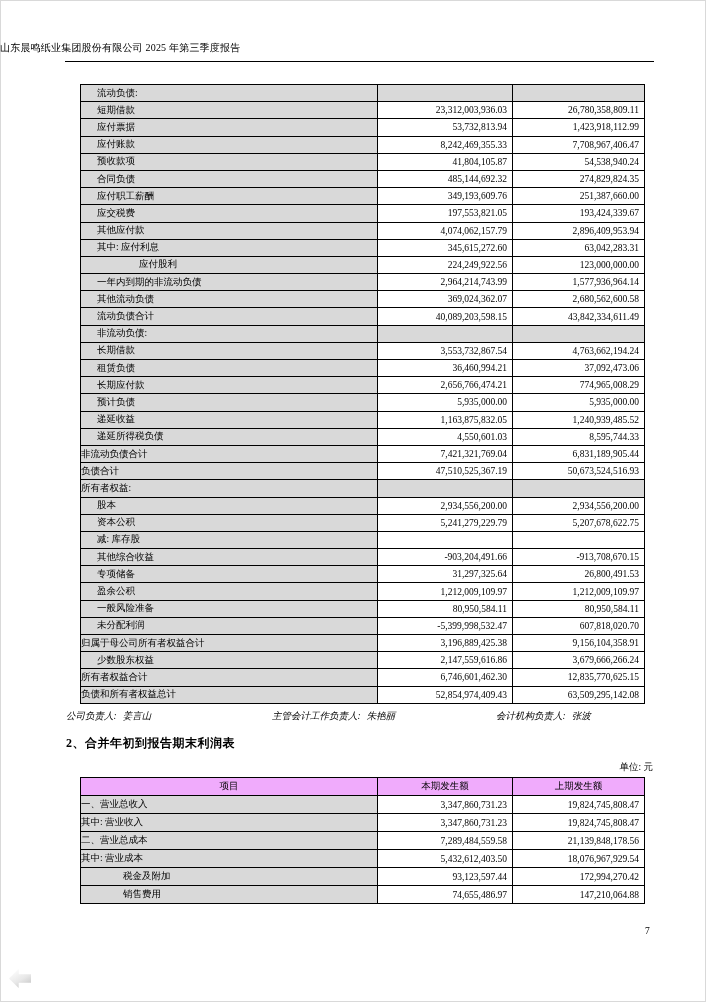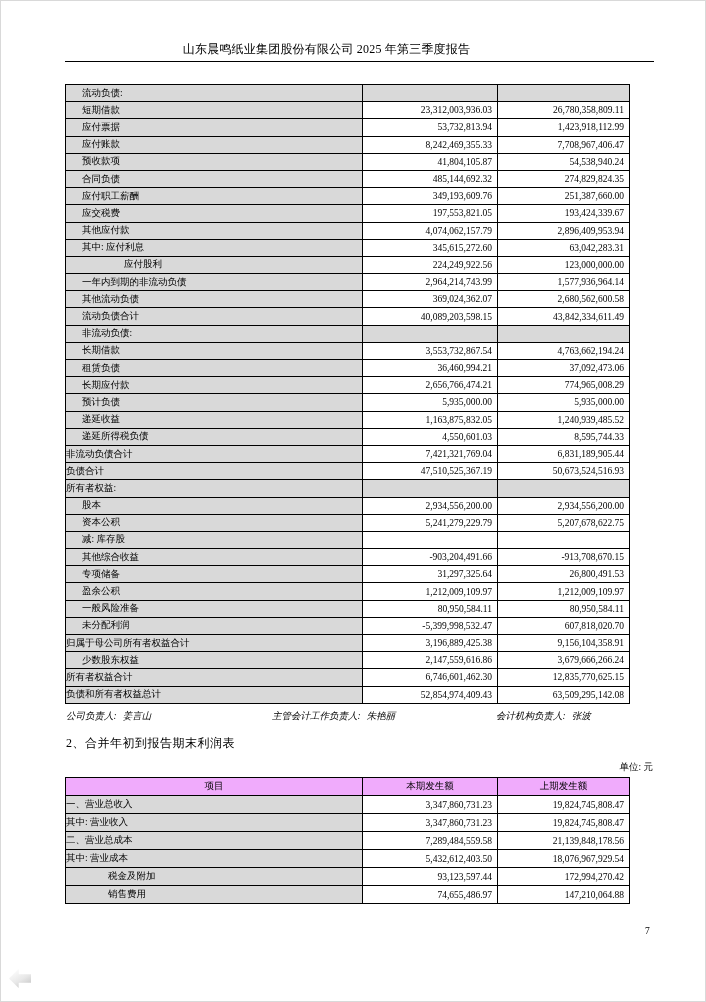--- a/index.html
+++ b/index.html
@@ -2,25 +2,25 @@
 <html><head>
 <meta charset="utf-8">
 <style>
   html,body{margin:0;padding:0;background:#fff;}
   #page{
     position:relative;width:706px;height:1002px;background:#ffffff;
     font-family:"Liberation Serif","DejaVu Serif",serif;color:#000;
     outline:1px solid #d9d9d9;outline-offset:-1px;overflow:hidden;
   }
   .hdr-title{
-    position:absolute;top:41px;left:0;width:653px;text-align:center;
-    font-size:12px;letter-spacing:.2px;
+    position:absolute;top:41px;left:0;width:653px;text-align:left;
+    font-size:10px;letter-spacing:.2px;
   }
   .hdr-rule{position:absolute;top:61px;left:65px;width:589px;height:1px;background:#000;}
-  table{border-collapse:collapse;table-layout:fixed;}
+  table{border-collapse:collapse;table-layout:fixed;margin-left:15px;}
   #t1{position:absolute;top:84px;left:65px;width:564px;}
   #t2{position:absolute;top:777px;left:65px;width:564px;}
   td,th{
     border:1px solid #000;font-size:9.5px;font-weight:normal;
     overflow:hidden;white-space:nowrap;vertical-align:middle;padding:0;
   }
   #t1 td{height:16.2px;}
   #t2 td,#t2 th{height:17px;}
   .lbl{background:#d9d9d9;}
   .num{text-align:right;padding-right:5px;background:#fff;}
@@ -29,21 +29,21 @@
   .ind0{}
   .ind1{padding-left:16px;}
   .ind2{padding-left:16px;}
   .ind3{padding-left:42px;}
   .ind4{padding-left:58px;}
   .signatories{position:absolute;top:710px;left:0;width:706px;height:14px;font-size:9.5px;font-style:italic;}
   .sig{position:absolute;top:0;white-space:nowrap;}
   .sig .name{margin-left:6px;}
   #sig0{left:66px;} #sig1{left:272px;} #sig2{left:496px;}
   .sec-heading{
-    position:absolute;top:735px;left:66px;font-size:12px;font-weight:normal;
+    position:absolute;top:735px;left:66px;font-size:12px;font-weight:bold;
     letter-spacing:.5px;
   }
   .unit-label{position:absolute;top:761px;left:0;width:653px;text-align:right;font-size:9.5px;}
   .page-number{position:absolute;top:926px;left:645px;font-size:9.5px;}
   .back-arrow{
     position:absolute;top:969px;left:9px;width:22px;height:19px;display:block;
     background:linear-gradient(150deg,#fbfbfb 15%,#e8e8e8 55%,#bfbfbf 100%);
     clip-path:polygon(0 50%,44% 0,44% 28%,100% 28%,100% 72%,44% 72%,44% 100%);
     filter:drop-shadow(0 0 1px #9a9a9a);
     cursor:pointer;

